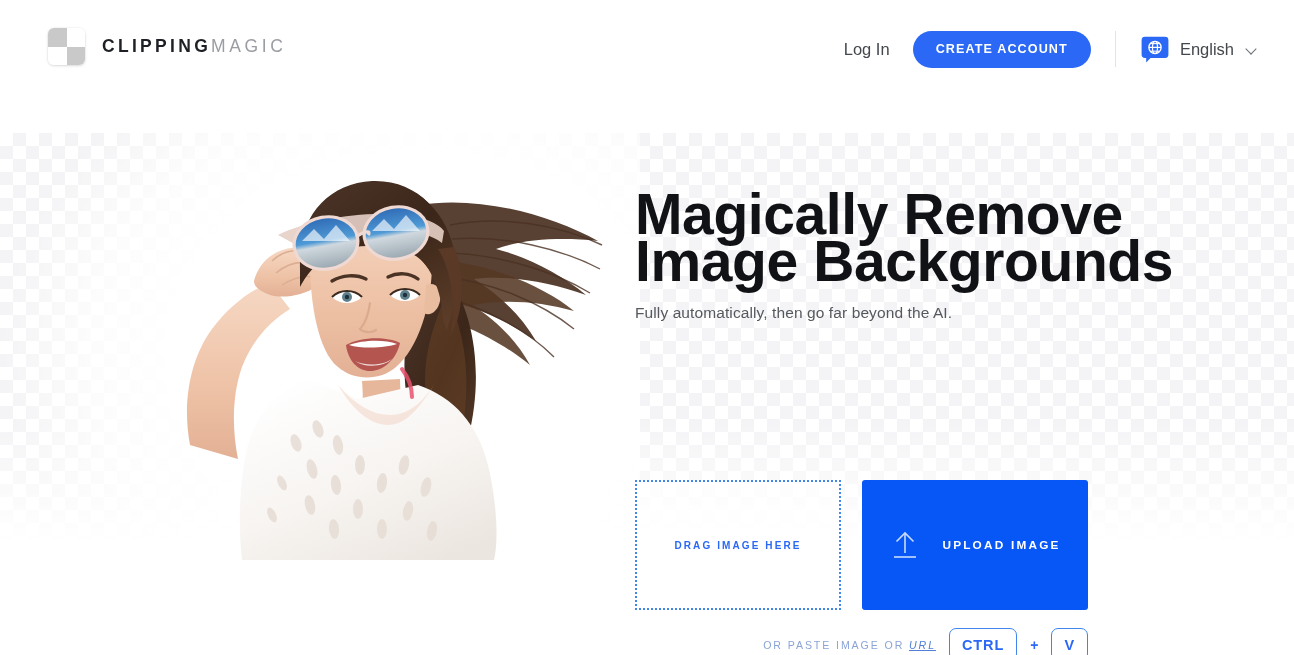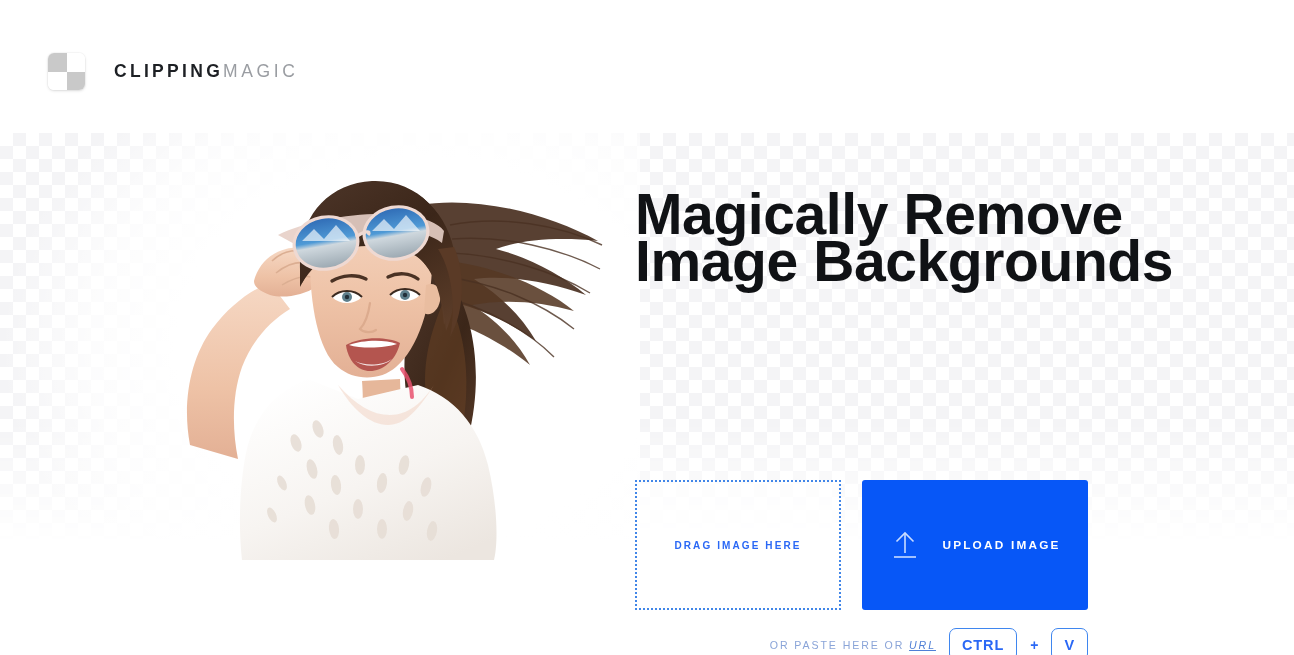--- a/index.html
+++ b/index.html
@@ -30,23 +30,22 @@
     background: #ffffff;
     z-index: 30;
   }
 
   .brand {
     position: absolute;
     left: 48px;
     top: 28px;
     display: flex;
     align-items: center;
-    gap: 29px;
-    cursor: pointer;
-    margin-top: 25px;
+    gap: 17px;
+    cursor: pointer;
   }
 
   .brand-mark {
     width: 37px;
     height: 37px;
     border-radius: 6px;
     background: #ffffff;
     box-shadow: 0 1px 3px rgba(0,0,0,0.13), 0 0 0 1px rgba(0,0,0,0.025);
     overflow: hidden;
     display: grid;
@@ -349,20 +348,42 @@
         <i class="g"></i>
           <i class="w"></i>
           <i class="w"></i>
           <i class="g"></i>
       </span>
       <span class="brand-text">
         <span class="c1">CLIPPING</span><span class="c2">MAGIC</span>
       </span>
     </div>
 
+    <div class="top-right">
+      <a class="login-link" href="#">Log In</a>
+
+      <button class="create-account">CREATE ACCOUNT</button>
+
+      <span class="divider-v"></span>
+
+      <div class="lang">
+        <span class="globe-bubble">
+          <svg width="28" height="27" viewBox="0 0 28 27" fill="none">
+            <path d="M4 0.8 H24 A3.4 3.4 0 0 1 27.4 4.2 V18.6 A3.4 3.4 0 0 1 24 22 H9.5 L5.2 26.4 V22 H4 A3.4 3.4 0 0 1 0.6 18.6 V4.2 A3.4 3.4 0 0 1 4 0.8 Z" fill="#2a68f5"></path>
+            <circle cx="14" cy="11.4" r="6.1" stroke="#ffffff" stroke-width="1.35" fill="none"></circle>
+            <ellipse cx="14" cy="11.4" rx="2.5" ry="6.1" stroke="#ffffff" stroke-width="1.2" fill="none"></ellipse>
+            <line x1="7.9" y1="11.4" x2="20.1" y2="11.4" stroke="#ffffff" stroke-width="1.2"></line>
+            <line x1="9.2" y1="7.6" x2="18.8" y2="7.6" stroke="#ffffff" stroke-width="1.05"></line>
+            <line x1="9.2" y1="15.2" x2="18.8" y2="15.2" stroke="#ffffff" stroke-width="1.05"></line>
+          </svg>
+        </span>
+        <span class="lang-label">English</span>
+        <span class="chev"></span>
+      </div>
+    </div>
   </div>
 
   <nav class="nav">
     <a class="nav-item" href="#">
       <span>Examples</span>
     </a>
     <a class="nav-item" href="#">
       <span>Tutorials</span>
       <span class="nav-chev"></span>
     </a>
@@ -512,40 +533,41 @@
           <path d="M205 208 C214 213 232 213 242 206 C234 214 214 215 205 208 Z" fill="#ffffff" opacity="0.85"></path>
         </g>
 
         <path d="M252 216 C258 224 262 234 262 244" stroke="#e8516f" stroke-width="4" fill="none" stroke-linecap="round" opacity="0.85"></path>
       </svg>
     </div>
 
     <div class="hero-copy">
       <h1 class="headline">Magically Remove
 Image Backgrounds</h1>
+      <p class="subhead">Fully automatically, then go far beyond the AI.</p>
     </div>
 
     <div class="actions">
       <div class="dropzone">
         <span class="dropzone-label">DRAG IMAGE HERE</span>
       </div>
 
       <button class="upload-btn">
         <span class="upload-icon">
           <svg width="32" height="32" viewBox="0 0 32 32" fill="none">
             <path d="M16 4 L16 24" stroke="#c9dcff" stroke-width="1.6"></path>
             <path d="M7.5 12.5 L16 4 L24.5 12.5" stroke="#c9dcff" stroke-width="1.6" fill="none" stroke-linejoin="miter"></path>
             <path d="M5 28 L27 28" stroke="#c9dcff" stroke-width="1.6"></path>
           </svg>
         </span>
         <span class="upload-label">UPLOAD IMAGE</span>
       </button>
     </div>
 
     <div class="paste-row">
-      <span class="paste-text"><span>OR PASTE HERE OR </span><span class="url">URL</span></span>
+      <span class="paste-text"><span>OR PASTE IMAGE OR </span><span class="url">URL</span></span>
       <span class="key">CTRL</span>
       <span class="plus">+</span>
       <span class="key">V</span>
     </div>
 
   </div>
 </div>
 
 </body></html>

